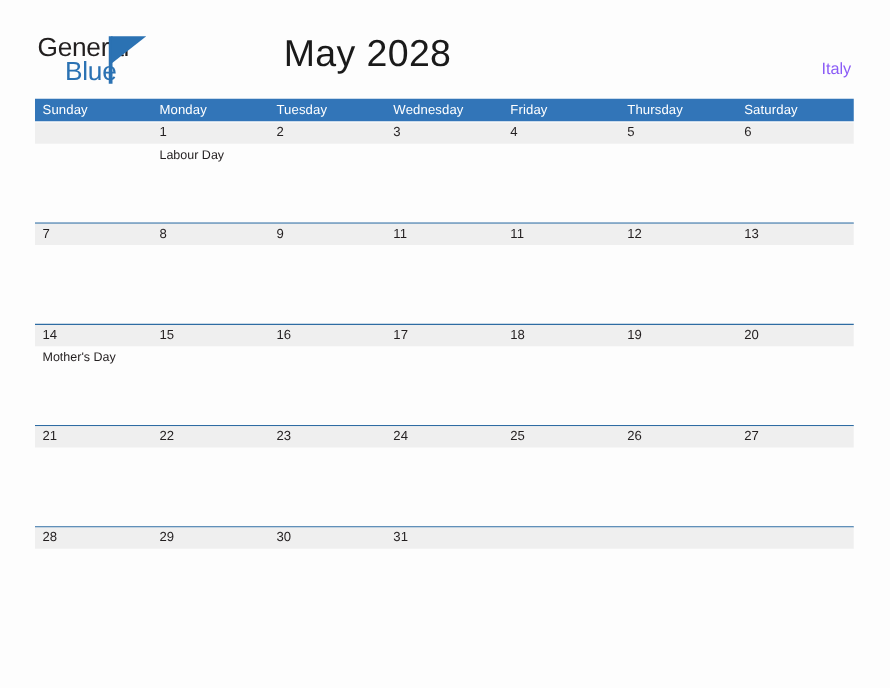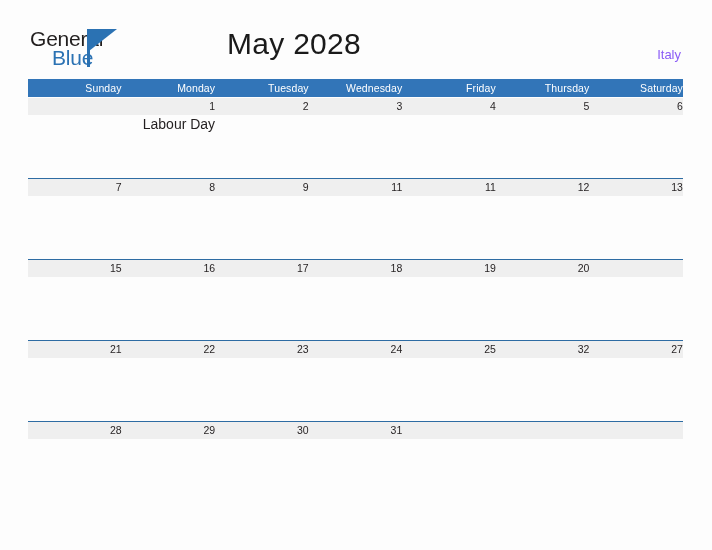--- a/index.html
+++ b/index.html
@@ -87,21 +87,20 @@
     font-size: 13px;
     color: #8b5cf6;
   }
 
   
   .calendar {
     position: absolute;
     left: 28px;
     top: 79px;
     width: 655px;
-    text-align: right;
   }
 
   .dow-row {
     display: flex;
     background: #3275b8;
     height: 18px;
   }
   .dow-cell {
     width: 93.57px;
     flex: 0 0 93.57px;
@@ -155,21 +154,21 @@
     line-height: 18px;
     color: #231f20;
     display: block;
   }
   .day-events {
     position: relative;
     z-index: 2;
     padding-top: 3px;
   }
   .event {
-    font-size: 14px;
+    font-size: 10px;
     line-height: 13px;
     color: #231f20;
     display: block;
     white-space: nowrap;
   }
   .day-cell.empty .day-num { visibility: hidden; }
 </style>
 </head>
 <body>
 
@@ -253,20 +252,26 @@
           <div class="day-cell">
             <span class="day-num">13</span>
           </div>
         </div>
       </div>
       <div class="week">
         <div class="rule"></div>
         <div class="band"></div>
         <div class="cells">
           <div class="day-cell">
+            <span class="day-num">14</span>
+            <div class="day-events">
+              <span class="event">Mother's Day</span>
+            </div>
+          </div>
+          <div class="day-cell">
             <span class="day-num">15</span>
           </div>
           <div class="day-cell">
             <span class="day-num">16</span>
           </div>
           <div class="day-cell">
             <span class="day-num">17</span>
           </div>
           <div class="day-cell">
             <span class="day-num">18</span>
@@ -292,21 +297,21 @@
           <div class="day-cell">
             <span class="day-num">23</span>
           </div>
           <div class="day-cell">
             <span class="day-num">24</span>
           </div>
           <div class="day-cell">
             <span class="day-num">25</span>
           </div>
           <div class="day-cell">
-            <span class="day-num">32</span>
+            <span class="day-num">26</span>
           </div>
           <div class="day-cell">
             <span class="day-num">27</span>
           </div>
         </div>
       </div>
       <div class="week">
         <div class="rule"></div>
         <div class="band"></div>
         <div class="cells">

